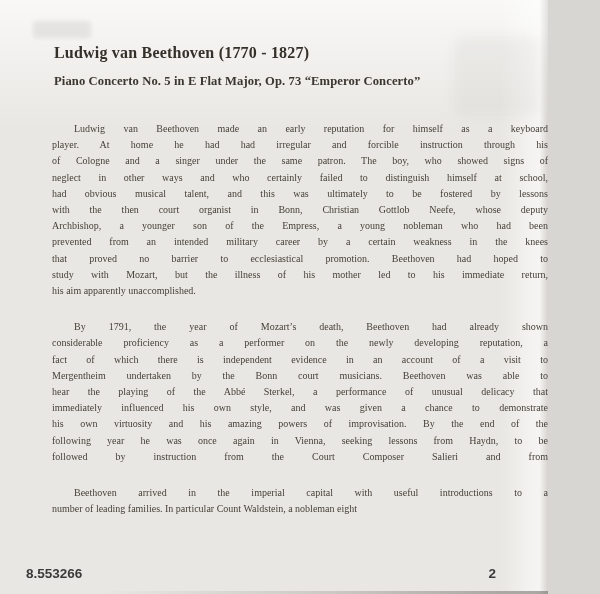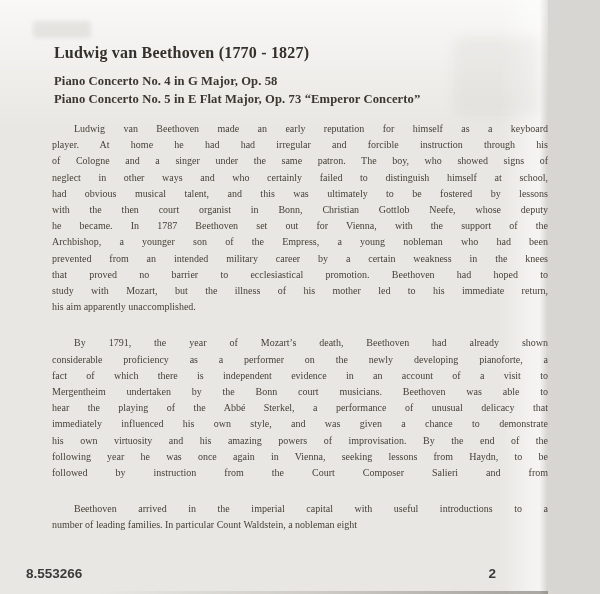--- a/index.html
+++ b/index.html
@@ -73,43 +73,41 @@
 <div class="page">
   <div class="top-light"></div>
   <div class="right-edge"></div>
   <div class="bottom-edge"></div>
   <div class="ghost-tl"></div>
   <div class="ghost-tr"></div>
 
   <div class="header">
     <div class="composer">Ludwig van Beethoven (1770 - 1827)</div>
     <div class="works">
-      <div>Piano Concerto No. 4 in G Major, Op. 58</div>
       <div>Piano Concerto No. 5 in E Flat Major, Op. 73 “Emperor Concerto”</div>
     </div>
   </div>
 
   <div class="notes">
       <div class="para">
         <div class="line first">Ludwig van Beethoven made an early reputation for himself as a keyboard</div>
         <div class="line">player. At home he had had irregular and forcible instruction through his</div>
         <div class="line">of Cologne and a singer under the same patron. The boy, who showed signs of</div>
         <div class="line">neglect in other ways and who certainly failed to distinguish himself at school,</div>
         <div class="line">had obvious musical talent, and this was ultimately to be fostered by lessons</div>
         <div class="line">with the then court organist in Bonn, Christian Gottlob Neefe, whose deputy</div>
-        <div class="line">he became. In 1787 Beethoven set out for Vienna, with the support of the</div>
         <div class="line">Archbishop, a younger son of the Empress, a young nobleman who had been</div>
         <div class="line">prevented from an intended military career by a certain weakness in the knees</div>
         <div class="line">that proved no barrier to ecclesiastical promotion. Beethoven had hoped to</div>
         <div class="line">study with Mozart, but the illness of his mother led to his immediate return,</div>
         <div class="line last">his aim apparently unaccomplished.</div>
       </div>
       <div class="para">
         <div class="line first">By 1791, the year of Mozart’s death, Beethoven had already shown</div>
-        <div class="line">considerable proficiency as a performer on the newly developing pianoforte, a</div>
+        <div class="line">considerable proficiency as a performer on the newly developing reputation, a</div>
         <div class="line">fact of which there is independent evidence in an account of a visit to</div>
         <div class="line">Mergentheim undertaken by the Bonn court musicians. Beethoven was able to</div>
         <div class="line">hear the playing of the Abbé Sterkel, a performance of unusual delicacy that</div>
         <div class="line">immediately influenced his own style, and was given a chance to demonstrate</div>
         <div class="line">his own virtuosity and his amazing powers of improvisation. By the end of the</div>
         <div class="line">following year he was once again in Vienna, seeking lessons from Haydn, to be</div>
         <div class="line">followed by instruction from the Court Composer Salieri and from</div>
       </div>
       <div class="para">
         <div class="line first">Beethoven arrived in the imperial capital with useful introductions to a</div>

